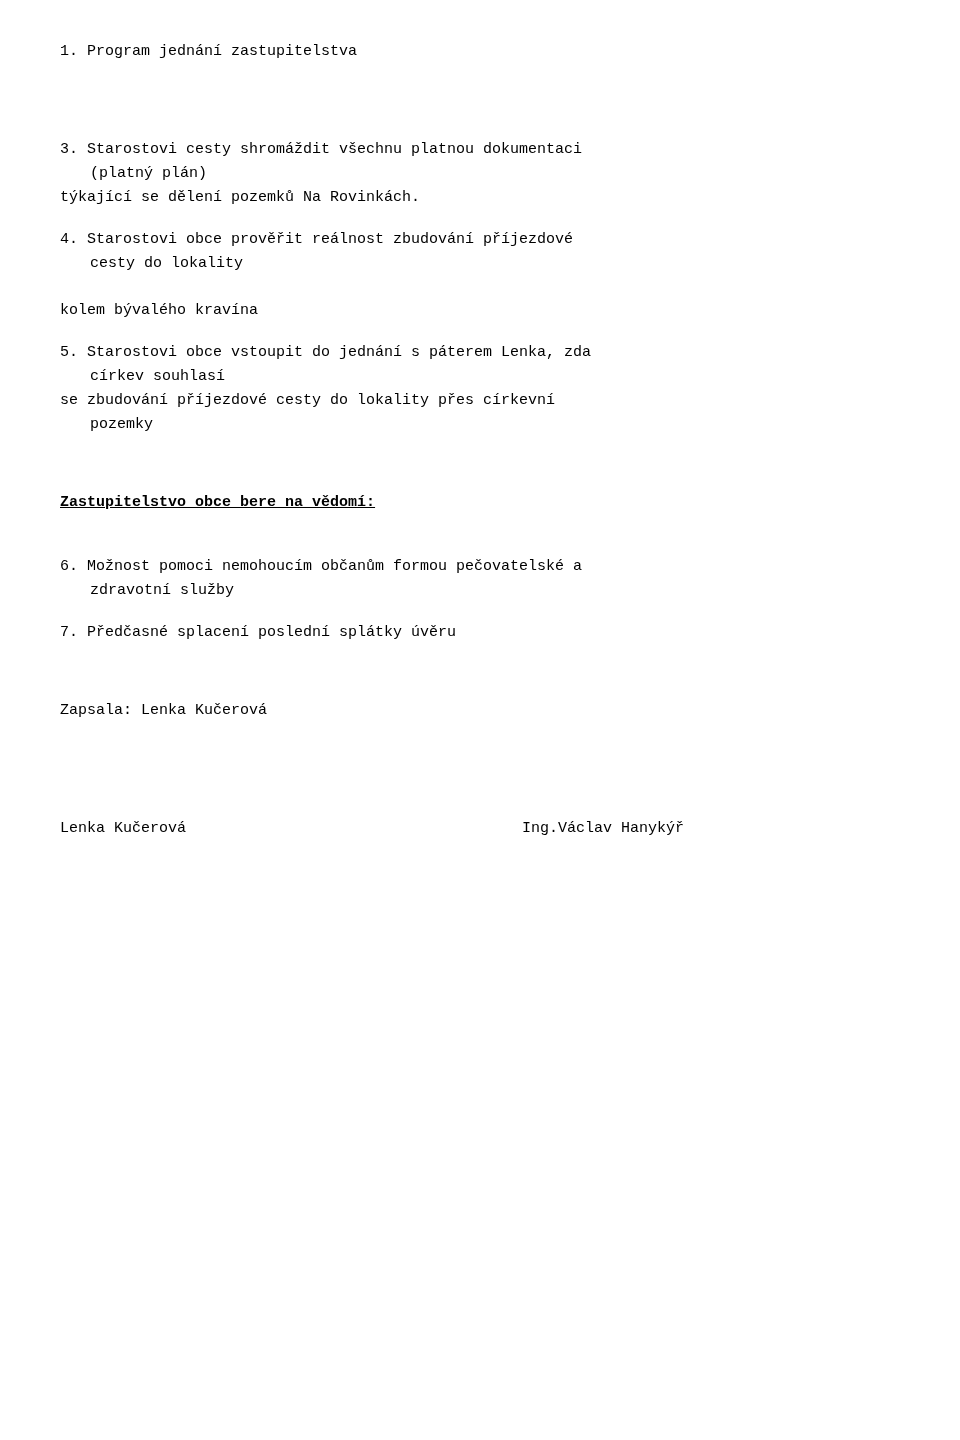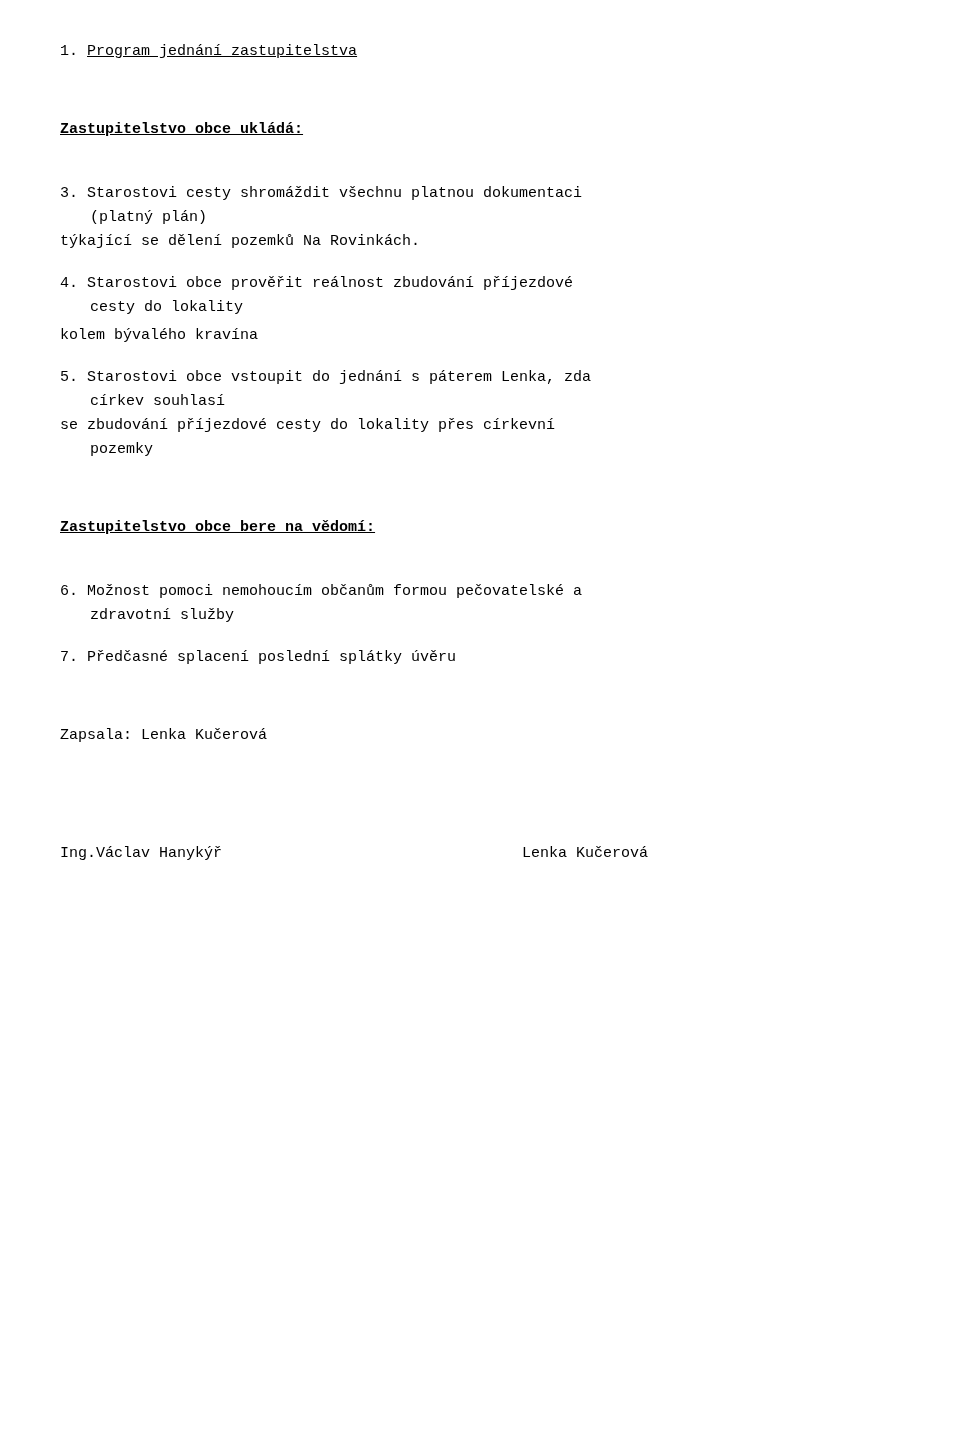--- a/index.html
+++ b/index.html
@@ -30,21 +30,20 @@
     .item {
       margin-bottom: 18px;
     }
 
     .item-number {
       display: inline;
     }
 
     .item-text {
       display: inline;
-      text-decoration: underline;
     }
 
     .bold-underline {
       font-weight: bold;
       text-decoration: underline;
     }
 
     .indent {
       margin-left: 30px;
     }
@@ -73,43 +72,40 @@
 <div class="document-body">
 
   <div class="item">
     <span class="item-number">1.</span>
     <span class="item-text">Program jednání zastupitelstva</span>
   </div>
 
 
   <div class="spacer-lg"></div>
 
-  <div class="section">
-    <span class="bold-underline">Zastupitelstvo obce ukládá:</span>
-  </div>
 
   <div class="spacer"></div>
 
   <div class="item">
     <span>3.</span>
     <span>
       <span>Starostovi cesty shromáždit všechnu platnou dokumentaci</span><br>
       <span class="indent">(platný plán)</span><br>
       <span>týkající se dělení pozemků Na Rovinkách.</span>
     </span>
   </div>
 
   <div class="item">
     <span>4.</span>
     <span>
       <span>Starostovi obce prověřit reálnost zbudování příjezdové</span><br>
       <span class="indent">cesty do lokality</span>
     </span>
     <br>
-    <div style="margin-top:4px;">kolem bývalého kravína</div>
+    <div style="margin-top:23px;">kolem bývalého kravína</div>
   </div>
 
   <div class="item">
     <span>5.</span>
     <span>
       <span>Starostovi obce vstoupit do jednání s páterem Lenka, zda</span><br>
       <span class="indent">církev souhlasí</span><br>
       <span>se zbudování příjezdové cesty do lokality přes církevní</span><br>
       <span class="indent">pozemky</span>
     </span>
@@ -141,20 +137,20 @@
   <div class="spacer-lg"></div>
 
   <div class="item">
     <span>Zapsala: Lenka Kučerová</span>
   </div>
 
   <div class="spacer-lg"></div>
 
   <div class="two-col-footer">
     <div class="footer-col">
-      <span>Ing.Václav Hanykýř</span>
+      <span>Lenka Kučerová</span>
     </div>
     <div class="footer-col">
-      <span>Lenka Kučerová</span>
+      <span>Ing.Václav Hanykýř</span>
     </div>
   </div>
 
 </div>
 
 </body></html>

